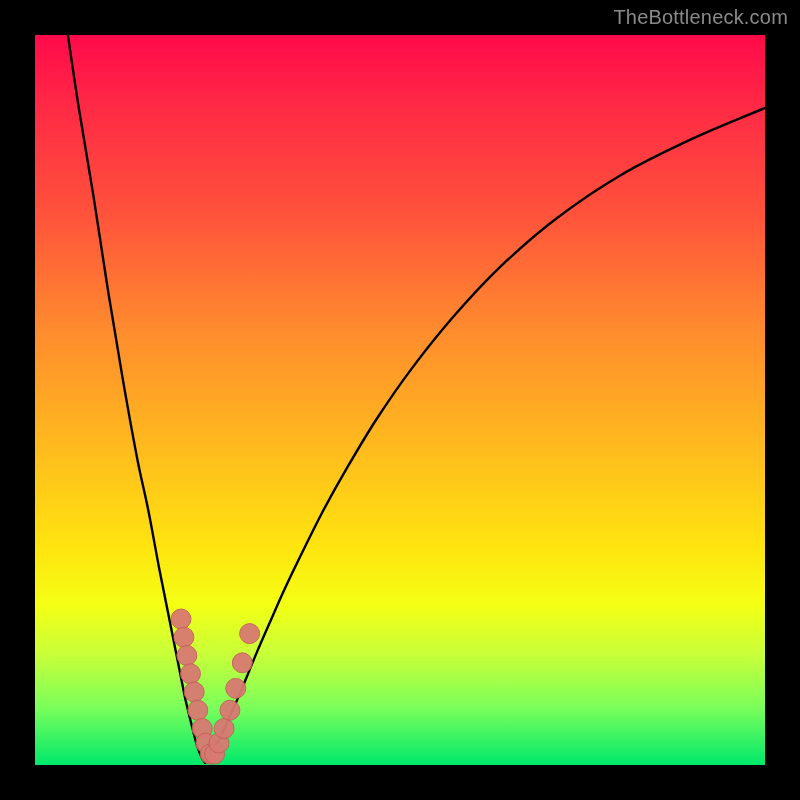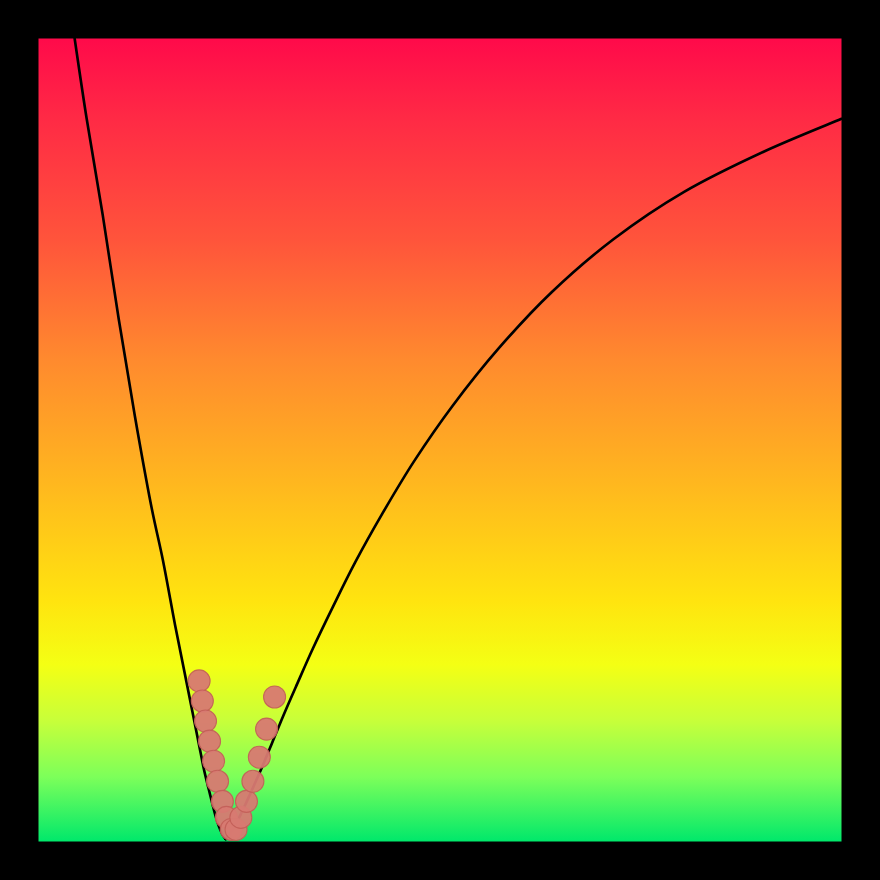--- a/index.html
+++ b/index.html
@@ -55,20 +55,21 @@
     width: 730px;
     height: 730px;
     overflow: visible;
   }
 </style>
 </head>
 <body>
 
 <div class="frame">
 
+  <div class="watermark">TheBottleneck.com</div>
 
   <div class="plot">
     <svg class="curves" viewBox="0 0 730 730" preserveAspectRatio="none">
       <path id="curve-left" fill="none" stroke="#000000" stroke-width="2.4" stroke-linecap="round" d="M 32.85 0.00 C 34.67 12.17, 39.54 46.23, 43.80 73.00 C 48.06 99.77, 53.53 130.18, 58.40 160.60 C 63.27 191.02, 68.13 225.08, 73.00 255.50 C 77.87 285.92, 82.73 315.12, 87.60 343.10 C 92.47 371.08, 97.94 401.50, 102.20 423.40 C 106.46 445.30, 109.50 456.25, 113.15 474.50 C 116.80 492.75, 120.82 515.87, 124.10 532.90 C 127.39 549.93, 130.18 563.32, 132.86 576.70 C 135.54 590.08, 137.97 602.25, 140.16 613.20 C 142.35 624.15, 144.30 633.88, 146.00 642.40 C 147.70 650.92, 148.92 657.61, 150.38 664.30 C 151.84 670.99, 153.42 677.07, 154.76 682.55 C 156.10 688.02, 157.31 692.89, 158.41 697.15 C 159.50 701.41, 160.36 704.82, 161.33 708.10 C 162.30 711.38, 163.28 714.31, 164.25 716.86 C 165.22 719.41, 166.20 721.61, 167.17 723.43 C 168.14 725.25, 169.60 727.08, 170.09 727.81"></path>
       <path id="curve-right" fill="none" stroke="#000000" stroke-width="2.4" stroke-linecap="round" d="M 170.09 727.81 C 170.70 727.08, 172.40 725.38, 173.74 723.43 C 175.08 721.48, 176.54 718.93, 178.12 716.13 C 179.70 713.33, 181.41 710.29, 183.23 706.64 C 185.05 702.99, 187.00 698.73, 189.07 694.23 C 191.14 689.73, 193.21 685.11, 195.64 679.63 C 198.07 674.15, 200.87 667.95, 203.67 661.38 C 206.47 654.81, 209.27 647.88, 212.43 640.21 C 215.59 632.55, 218.88 624.27, 222.65 615.39 C 226.42 606.51, 230.56 597.14, 235.06 586.92 C 239.56 576.70, 244.31 565.63, 249.66 554.07 C 255.01 542.51, 260.85 530.47, 267.18 517.57 C 273.51 504.67, 280.08 490.92, 287.62 476.69 C 295.16 462.45, 303.44 447.61, 312.44 432.16 C 321.44 416.71, 330.93 400.41, 341.64 383.98 C 352.35 367.56, 363.91 350.64, 376.68 333.61 C 389.45 316.58, 403.32 298.94, 418.29 281.78 C 433.25 264.63, 449.07 247.23, 466.47 230.68 C 483.87 214.13, 502.60 197.71, 522.68 182.50 C 542.75 167.29, 564.17 152.69, 586.92 139.43 C 609.67 126.17, 635.34 114.00, 659.19 102.93 C 683.04 91.86, 718.20 77.99, 730.00 73.00"></path>
       <g id="marker-group">
           <circle cx="146.00" cy="584.00" r="10" fill="#d87a72" stroke="#c46059" stroke-width="1" opacity="0.95"></circle>
           <circle cx="148.92" cy="602.25" r="10" fill="#d87a72" stroke="#c46059" stroke-width="1" opacity="0.95"></circle>
           <circle cx="151.84" cy="620.50" r="10" fill="#d87a72" stroke="#c46059" stroke-width="1" opacity="0.95"></circle>
           <circle cx="155.49" cy="638.75" r="10" fill="#d87a72" stroke="#c46059" stroke-width="1" opacity="0.95"></circle>

